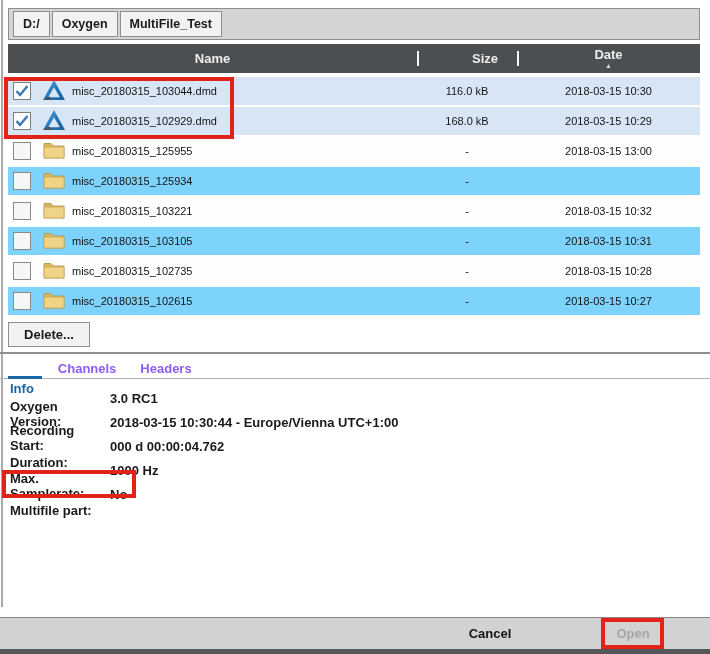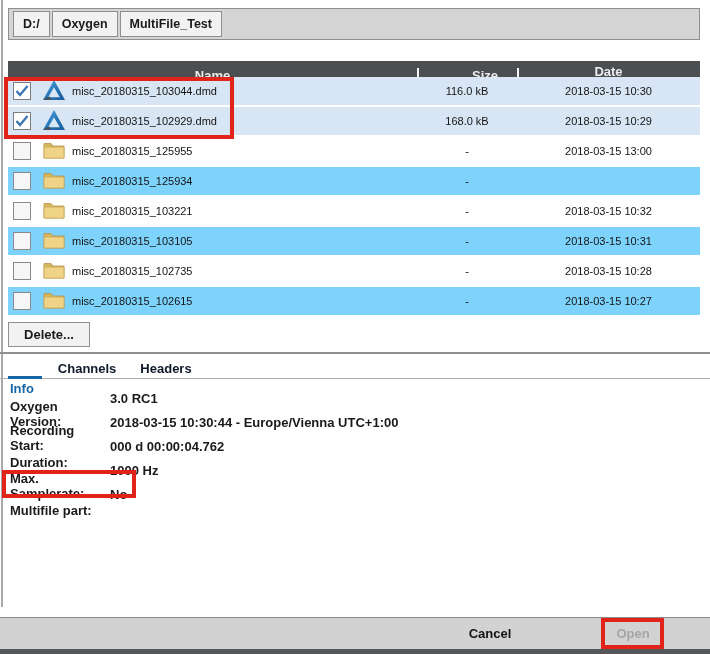--- a/index.html
+++ b/index.html
@@ -22,21 +22,21 @@
     display: flex; align-items: center; padding-left: 4px; gap: 2px;
   }
   .crumb-btn {
     height: 26px; background: #f2f2f2; border: 1px solid #8f8f8f;
     font: 600 12.5px "Liberation Sans", sans-serif; color: #1a1a1a;
     padding: 0 9px; display: flex; align-items: center; cursor: default;
   }
 
   
   .thead {
-    left: 8px; top: 61px; width: 692px; height: 29px;
+    left: 8px; top: 44px; width: 692px; height: 29px;
     background: #4c4f52; color: #ededed;
     display: flex; align-items: center;
     font: 600 13px "Liberation Sans", sans-serif;
   }
   .th-name { width: 409px; text-align: center; }
   .th-size { width: 100px; text-align: center; padding-left: 36px; }
   .th-date { flex: 1; display: flex; flex-direction: column; align-items: center; line-height: 13px; }
   .sort-arrow { font-size: 7px; color: #d8d8d8; line-height: 7px; margin-top: 1px; }
   .th-sep { position: absolute; top: 7px; width: 2px; height: 15px; background: #f5f5f5; }
   .sep1 { left: 409px; } .sep2 { left: 509px; }
@@ -68,21 +68,21 @@
   .delete-btn {
     left: 8px; top: 322px; width: 82px; height: 25px;
     background: #f2f2f2; border: 1px solid #8f8f8f;
     font: 600 13px "Liberation Sans", sans-serif; color: #1a1a1a;
     display: flex; align-items: center; justify-content: center;
   }
 
   
   .sep-line-top { left: 0; top: 352px; width: 710px; height: 2px; background: #8f8f8f; }
   .tabs { left: 10px; top: 358px; height: 20px; display: flex; gap: 24px; align-items: center; }
-  .tab { font: 700 13px "Liberation Sans", sans-serif; color: #0f172a; }
+  .tab { font: 700 13px "Liberation Sans", sans-serif; color: #8b5cf6; }
   .tab.active { color: #1766a6; margin-top: 40px; }
   .tabs-underline-gray { left: 0; top: 378px; width: 710px; height: 1px; background: #b0b0b0; }
   .tab-underline-blue { left: 8px; top: 376px; width: 34px; height: 3px; background: #1766a6; }
 
   
   .info-panel { left: 10px; top: 386px; width: 600px; }
   .info-row { height: 24px; display: flex; align-items: center; font: 600 13px "Liberation Sans", sans-serif; color: #1a1a1a; }
   .info-label { width: 100px; flex: 0 0 100px; margin-top: 32px; }
   .info-value { white-space: nowrap; }
 

